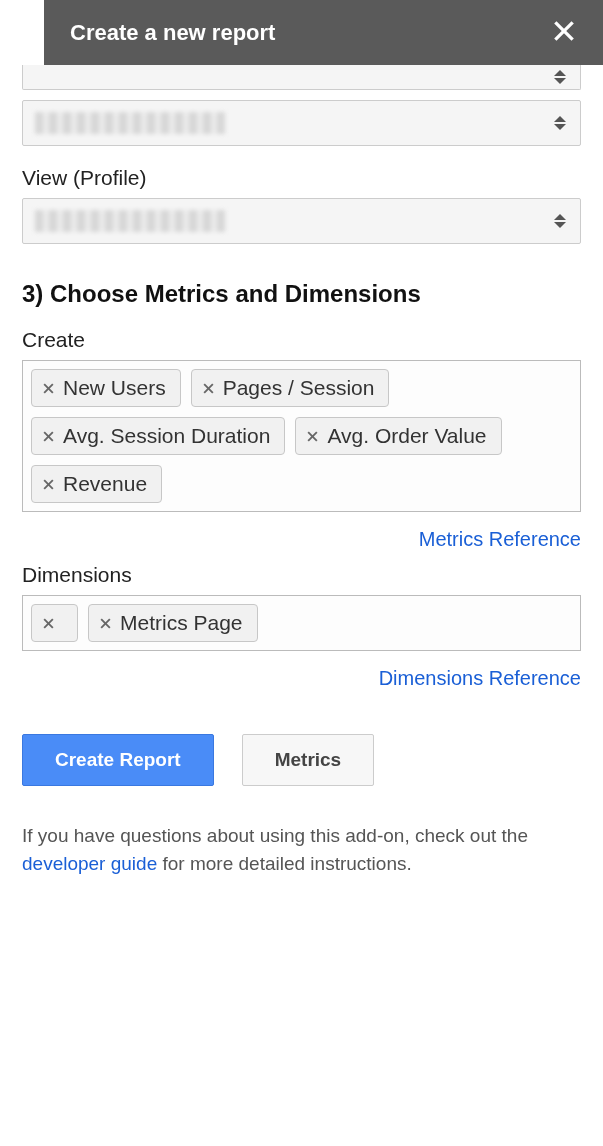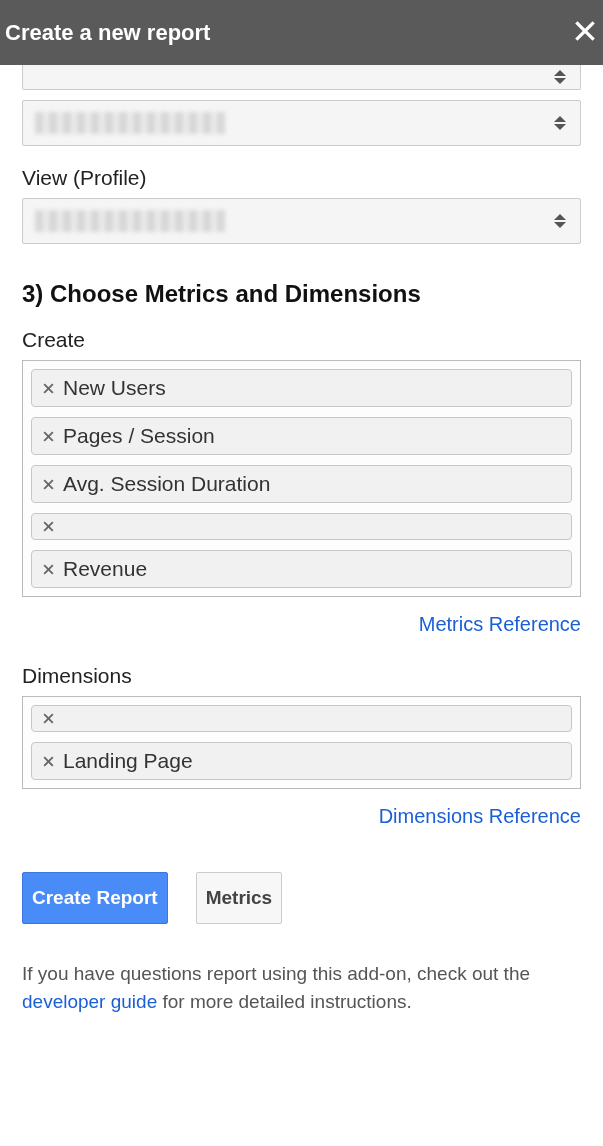--- a/index.html
+++ b/index.html
@@ -1,37 +1,37 @@
 <!DOCTYPE html>
 <html><head>
 <meta charset="utf-8">
 <style>
 * { box-sizing: border-box; margin: 0; padding: 0; }
 body { font-family: Arial, Helvetica, sans-serif; background: #fff; width: 603px; }
-.header { background: #5a5a5a; color: #fff; padding: 18px 5px; display: flex; justify-content: space-between; align-items: center; }
+.header { background: #5a5a5a; color: #fff; padding: 18px 26px; display: flex; justify-content: space-between; align-items: center; margin-left: 44px; }
 .header-title { font-size: 22px; font-weight: bold; }
 .close-btn { cursor: pointer; background: none; border: none; padding: 0; }
 .close-btn svg { width: 26px; height: 26px; stroke: #fff; stroke-width: 3; }
 .content { padding: 0 22px 30px 22px; }
 .select-stub { border: 1px solid #ccc; background: #f5f5f5; height: 46px; border-radius: 2px; margin-bottom: 10px; display: flex; justify-content: flex-end; align-items: center; padding: 0 14px; position: relative; }
 .select-stub.top-cut { border-top: none; border-radius: 0 0 2px 2px; height: 25px; margin-top: 0; }
 .sort-arrows { display: flex; flex-direction: column; line-height: 0; gap: 2px; }
 .arrow-up, .arrow-down { width: 0; height: 0; border-left: 6px solid transparent; border-right: 6px solid transparent; }
 .arrow-up { border-bottom: 6px solid #555; }
 .arrow-down { border-top: 6px solid #555; }
 .field-label { font-size: 21px; color: #222; margin: 20px 0 8px 0; }
 .section-heading { font-size: 24px; font-weight: bold; margin: 36px 0 18px 0; color: #111; }
-.tag-box { border: 1px solid #bbb; background: #fdfdfd; padding: 8px; display: flex; flex-wrap: wrap; gap: 10px; flex-direction: column; }
+.tag-box { border: 1px solid #bbb; background: #fdfdfd; padding: 8px; display: flex; flex-wrap: wrap; gap: 10px; }
 .tag { display: inline-flex; align-items: center; background: #f1f1f1; border: 1px solid #c7c7c7; border-radius: 4px; padding: 6px 14px 6px 10px; cursor: default; }
 .tag-remove { cursor: pointer; display: inline-flex; margin-right: 8px; background: none; border: none; padding: 0; }
 .tag-remove svg { width: 13px; height: 13px; stroke: #666; stroke-width: 3.5; }
 .tag-label { font-size: 21px; color: #333; }
 .ref-link { display: block; text-align: right; color: #1a5fd6; font-size: 20px; margin-top: 16px; text-decoration: none; cursor: pointer; }
 .buttons { display: flex; gap: 28px; margin-top: 44px; }
-.btn { font-size: 19px; padding: 14px 9px; border-radius: 2px; cursor: pointer; font-weight: bold; }
+.btn { font-size: 19px; padding: 14px 32px; border-radius: 2px; cursor: pointer; font-weight: bold; }
 .btn-primary { background: #4a8cf7; color: #fff; border: 1px solid #3a78e0; }
 .btn-secondary { background: #f7f7f7; color: #444; border: 1px solid #ccc; }
 .footer-text { font-size: 19px; color: #555; margin-top: 36px; line-height: 1.45; }
 .footer-text a { color: #1a5fd6; text-decoration: none; cursor: pointer; text-align: center; }
 .blur-placeholder { position: absolute; left: 12px; top: 0; bottom: 0; width: 190px; display: flex; align-items: center; }
 .blur-inner { width: 100%; height: 22px; background: repeating-linear-gradient(90deg, #d0d0d0 0 8px, #e8e8e8 8px 14px); filter: blur(2px); opacity: 0.8; }
 </style>
 </head>
 <body>
 
@@ -106,57 +106,58 @@
         </button>
         <span class="tag-label">Avg. Session Duration</span>
       </span>
       <span class="tag">
         <button class="tag-remove">
           <svg viewBox="0 0 24 24">
             <line x1="4" y1="4" x2="20" y2="20"></line>
             <line x1="20" y1="4" x2="4" y2="20"></line>
           </svg>
         </button>
+        <span class="tag-label">Avg. Order Value</span>
       </span>
       <span class="tag">
         <button class="tag-remove">
           <svg viewBox="0 0 24 24">
             <line x1="4" y1="4" x2="20" y2="20"></line>
             <line x1="20" y1="4" x2="4" y2="20"></line>
           </svg>
         </button>
         <span class="tag-label">Revenue</span>
       </span>
     </div>
   <a class="ref-link">Metrics Reference</a>
 
-  <div class="field-label" style="margin-top:28px">Dimensions</div>
+  <div class="field-label" style="margin-top:12px">Dimensions</div>
   <div class="tag-box" id="dimensions-box">
       <span class="tag">
         <button class="tag-remove">
           <svg viewBox="0 0 24 24">
             <line x1="4" y1="4" x2="20" y2="20"></line>
             <line x1="20" y1="4" x2="4" y2="20"></line>
           </svg>
         </button>
       </span>
       <span class="tag">
         <button class="tag-remove">
           <svg viewBox="0 0 24 24">
             <line x1="4" y1="4" x2="20" y2="20"></line>
             <line x1="20" y1="4" x2="4" y2="20"></line>
           </svg>
         </button>
-        <span class="tag-label">Landing Page</span>
+        <span class="tag-label">Metrics Page</span>
       </span>
     </div>
   <a class="ref-link">Dimensions Reference</a>
 
   <div class="buttons">
     <button class="btn btn-primary">Create Report</button>
     <button class="btn btn-secondary">Metrics</button>
   </div>
 
   <p class="footer-text">
-    <span>If you have questions report using this add-on, check out the </span><a>developer guide</a><span> for more detailed instructions.</span>
+    <span>If you have questions about using this add-on, check out the </span><a>developer guide</a><span> for more detailed instructions.</span>
   </p>
 
 </div>
 
 </body></html>

